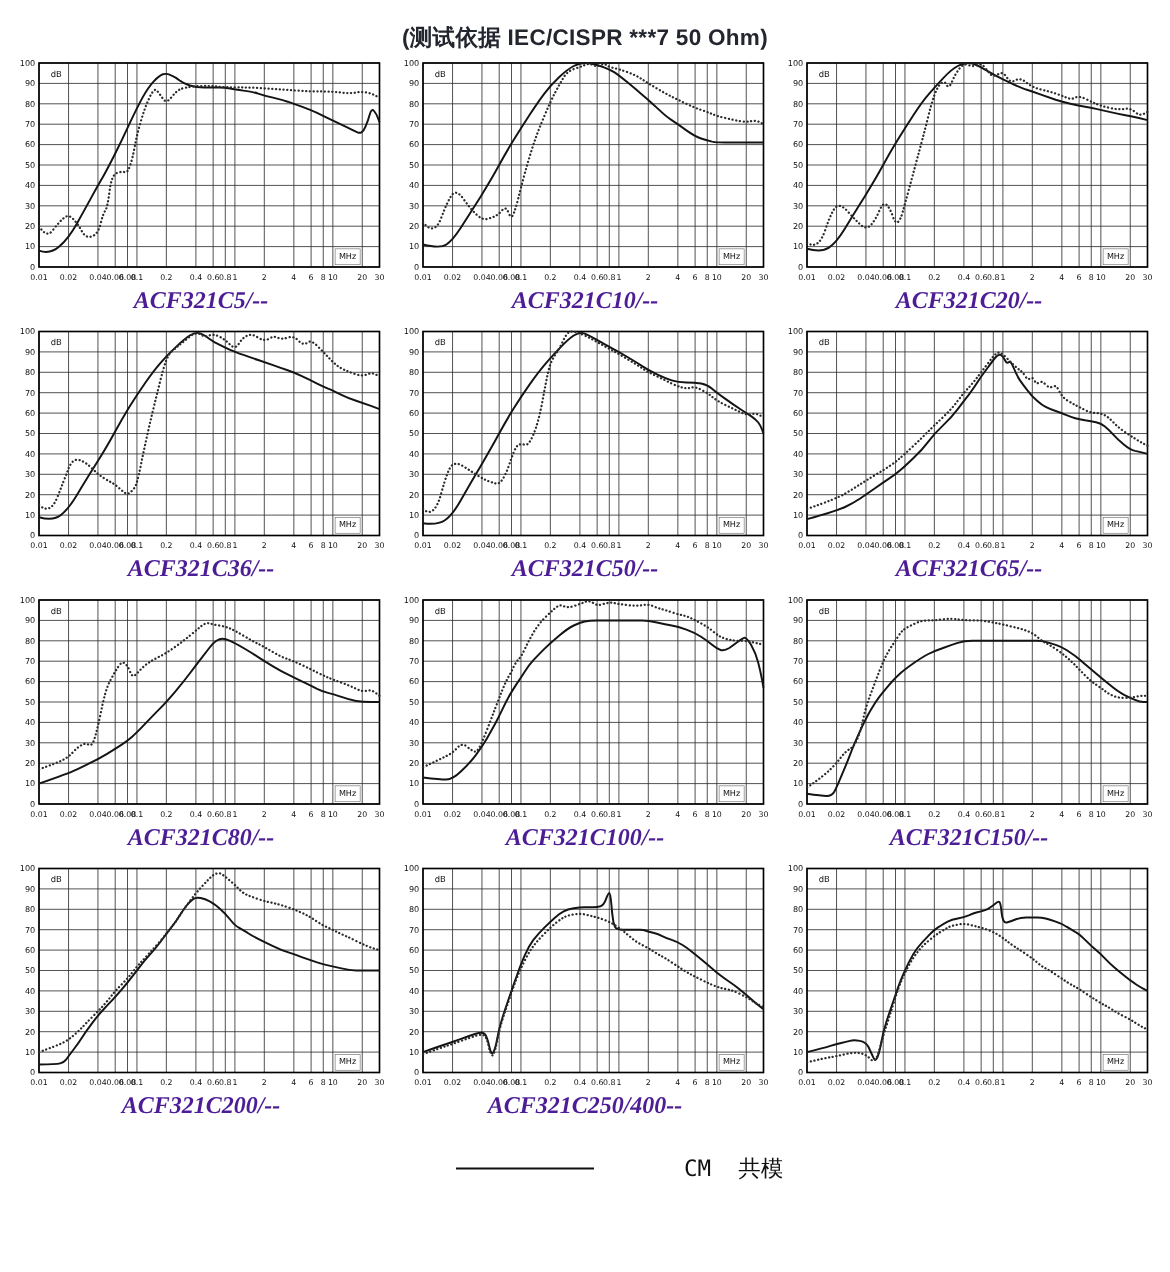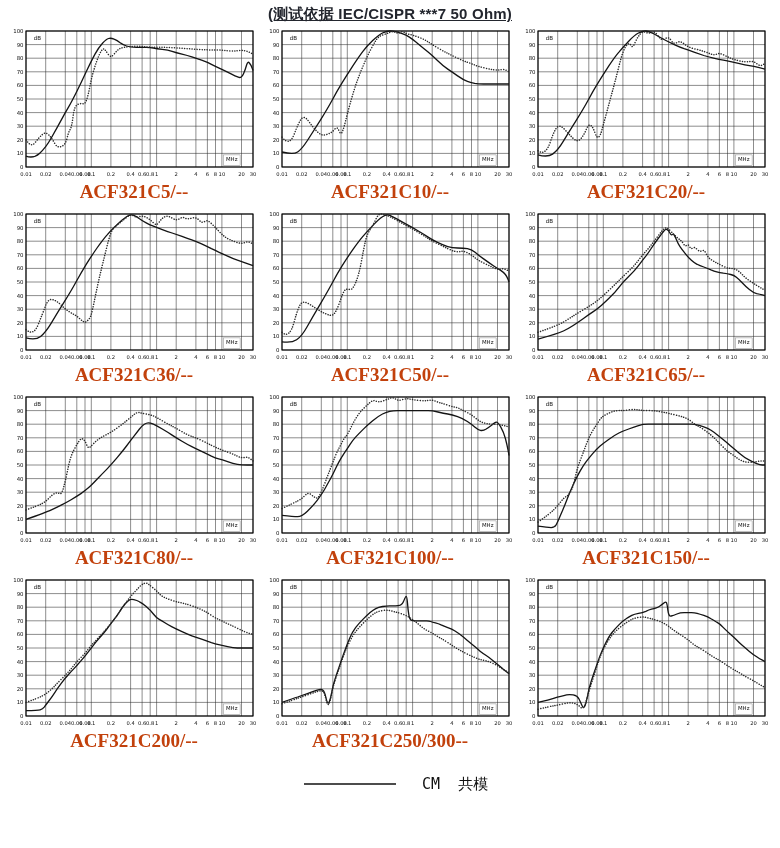--- a/index.html
+++ b/index.html
@@ -1,22 +1,22 @@
 <!DOCTYPE html>
 <html><head>
 <meta charset="utf-8">
 <style>
   html,body{margin:0;padding:0;background:#ffffff;}
   .page{width:780px;height:848px;background:#fff;font-family:"Liberation Sans",sans-serif;position:relative;overflow:hidden;}
-  .page-title{text-align:center;font-weight:bold;font-size:15px;color:#23262e;padding-top:5px;letter-spacing:0.2px;text-decoration:underline;}
+  .page-title{text-align:center;font-weight:bold;font-size:15px;color:#23262e;padding-top:16px;letter-spacing:0.2px;}
   .charts-grid{display:grid;grid-template-columns:repeat(3,1fr);width:768px;margin:2px auto 0 auto;}
   .chart-cell{display:flex;flex-direction:column;align-items:center;margin-bottom:6px;}
-  .chart-title{font-family:"Liberation Serif","DejaVu Serif",serif;font-weight:bold;font-size:19px;color:#c2410c;margin-top:1px;white-space:nowrap;}
+  .chart-title{font-family:"Liberation Serif","DejaVu Serif",serif;font-weight:bold;font-size:16px;color:#4c1d95;margin-top:1px;white-space:nowrap;font-style:italic;}
   .legend{margin:14px 0 0 300px;}
-  .legend-row{display:flex;align-items:center;height:24px;margin-bottom:10px;}
+  .legend-row{display:flex;align-items:center;height:24px;margin-bottom:10px;gap:34px;}
   .legend-swatch{margin-right:22px;}
   .legend-label{font-family:"DejaVu Sans Mono",monospace;font-size:15px;color:#111;white-space:pre;}
   svg{display:block;}
 </style>
 </head>
 <body>
 
 <div class="page">
   <div class="page-title">(测试依据  IEC/CISPR ***7 50 Ohm)</div>
   <div class="charts-grid" id="charts-grid">
@@ -781,21 +781,21 @@
           <text x="211.9" y="149.5" text-anchor="middle" font-size="5.2" font-family="&quot;DejaVu Sans&quot;,sans-serif" fill="#111">10</text>
           <text x="231.5" y="149.5" text-anchor="middle" font-size="5.2" font-family="&quot;DejaVu Sans&quot;,sans-serif" fill="#111">20</text>
           <text x="243.0" y="149.5" text-anchor="middle" font-size="5.2" font-family="&quot;DejaVu Sans&quot;,sans-serif" fill="#111">30</text>
           <rect x="21" y="8" width="13" height="8" fill="#fff"></rect>
           <text x="27.5" y="14.2" text-anchor="middle" font-size="5.6" font-family="&quot;DejaVu Sans&quot;,sans-serif" fill="#111">dB</text>
           <rect x="213.4" y="128.9" width="16.7" height="10.6" fill="#fff" stroke="#666" stroke-width="0.4"></rect>
           <text x="221.7" y="135.4" text-anchor="middle" font-size="5.4" font-family="&quot;DejaVu Sans&quot;,sans-serif" fill="#111">MHz</text>
           <path d="M16.0,127.4Q27.5,123.3 31.6,122.0Q35.7,120.6 41.4,118.6Q47.1,116.5 51.2,115.2Q55.3,113.8 57.0,115.2Q58.6,116.5 60.1,123.3Q61.6,130.1 63.0,127.4Q64.3,124.7 65.6,117.9Q66.8,111.1 69.0,104.3Q71.2,97.5 73.1,92.0Q75.0,86.6 76.6,81.8Q78.3,77.1 79.8,73.0Q81.3,68.9 83.9,62.8Q86.5,56.7 89.6,52.6Q92.8,48.5 96.9,44.4Q100.9,40.4 104.1,37.6Q107.3,34.9 109.8,33.6Q112.4,32.2 116.5,31.5Q120.6,30.8 123.8,30.8Q126.9,30.8 129.5,30.8Q132.1,30.8 134.3,30.2Q136.5,29.5 138.0,25.4Q139.5,21.3 140.2,21.3Q140.9,21.3 141.5,28.1Q142.0,34.9 142.8,39.7Q143.6,44.4 145.1,45.1Q146.6,45.8 149.2,45.8Q151.7,45.8 154.9,45.8Q158.1,45.8 160.6,45.8Q163.2,45.8 164.7,46.5Q166.2,47.2 169.4,47.8Q172.5,48.5 175.1,49.9Q177.7,51.2 181.8,52.6Q185.9,54.0 189.0,56.0Q192.2,58.0 194.8,60.1Q197.4,62.1 201.4,65.5Q205.5,68.9 208.7,71.6Q211.9,74.4 214.4,76.4Q217.0,78.4 220.2,80.5Q223.3,82.5 227.4,85.9Q231.5,89.3 234.7,92.0Q237.8,94.8 240.4,96.8L243.0,98.8" fill="none" stroke="#141414" stroke-width="1.3"></path>
           <path d="M16.0,128.8Q27.5,124.7 31.6,123.3Q35.7,122.0 41.4,119.9Q47.1,117.9 51.2,116.5Q55.3,115.2 57.0,116.5Q58.6,117.9 60.1,124.7Q61.6,131.5 63.0,128.8Q64.3,126.0 65.6,119.2Q66.8,112.4 69.0,105.6Q71.2,98.8 73.1,93.4Q75.0,88.0 76.6,83.2Q78.3,78.4 79.8,75.0Q81.3,71.6 83.9,66.2Q86.5,60.8 89.6,56.7Q92.8,52.6 96.9,48.5Q100.9,44.4 104.1,41.7Q107.3,39.0 109.8,37.6Q112.4,36.3 116.5,35.6Q120.6,34.9 123.8,35.6Q126.9,36.3 129.5,37.0Q132.1,37.6 136.2,39.0Q140.2,40.4 143.4,42.4Q146.6,44.4 149.2,46.5Q151.7,48.5 154.9,51.2Q158.1,54.0 162.1,56.0Q166.2,58.0 169.4,60.1Q172.5,62.1 175.1,63.5Q177.7,64.8 181.8,67.6Q185.9,70.3 189.0,72.3Q192.2,74.4 194.8,75.7Q197.4,77.1 201.4,79.1Q205.5,81.2 208.7,82.5Q211.9,83.9 214.4,84.6Q217.0,85.2 220.2,85.9Q223.3,86.6 227.4,88.6Q231.5,90.7 234.7,92.7Q237.8,94.8 240.4,96.1L243.0,97.5" fill="none" stroke="#2b2b2b" stroke-width="1.5" stroke-dasharray="0.1 2.4" stroke-linecap="round"></path>
         </svg>
-        <div class="chart-title">ACF321C250/300--</div>
+        <div class="chart-title">ACF321C250/400--</div>
       </div>
       <div class="chart-cell">
         <svg width="248" height="154" viewBox="0 0 248 154">
           <line x1="16" y1="141.0" x2="243" y2="141.0" stroke="#2e2e2e" stroke-width="0.55"></line>
           <line x1="16" y1="127.4" x2="243" y2="127.4" stroke="#2e2e2e" stroke-width="0.55"></line>
           <line x1="16" y1="113.8" x2="243" y2="113.8" stroke="#2e2e2e" stroke-width="0.55"></line>
           <line x1="16" y1="100.2" x2="243" y2="100.2" stroke="#2e2e2e" stroke-width="0.55"></line>
           <line x1="16" y1="86.6" x2="243" y2="86.6" stroke="#2e2e2e" stroke-width="0.55"></line>
           <line x1="16" y1="73.0" x2="243" y2="73.0" stroke="#2e2e2e" stroke-width="0.55"></line>
           <line x1="16" y1="59.4" x2="243" y2="59.4" stroke="#2e2e2e" stroke-width="0.55"></line>

